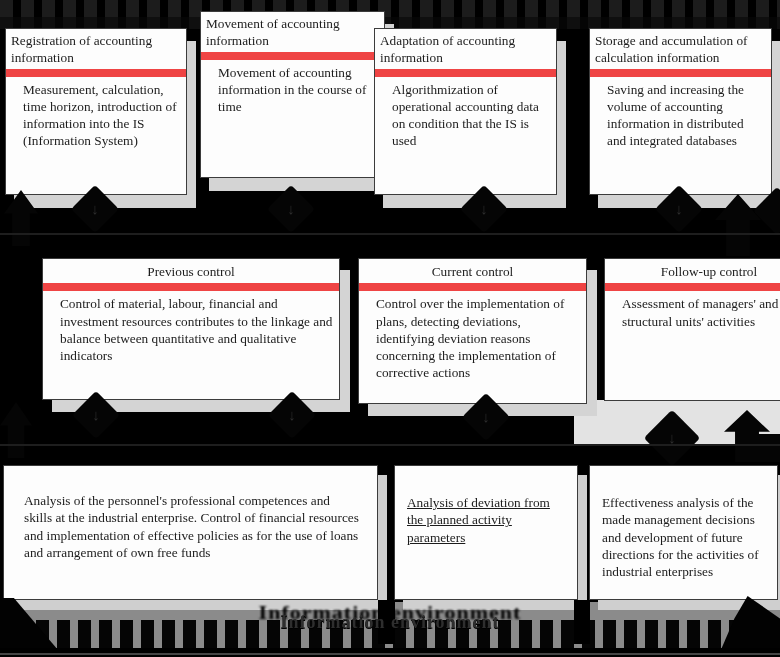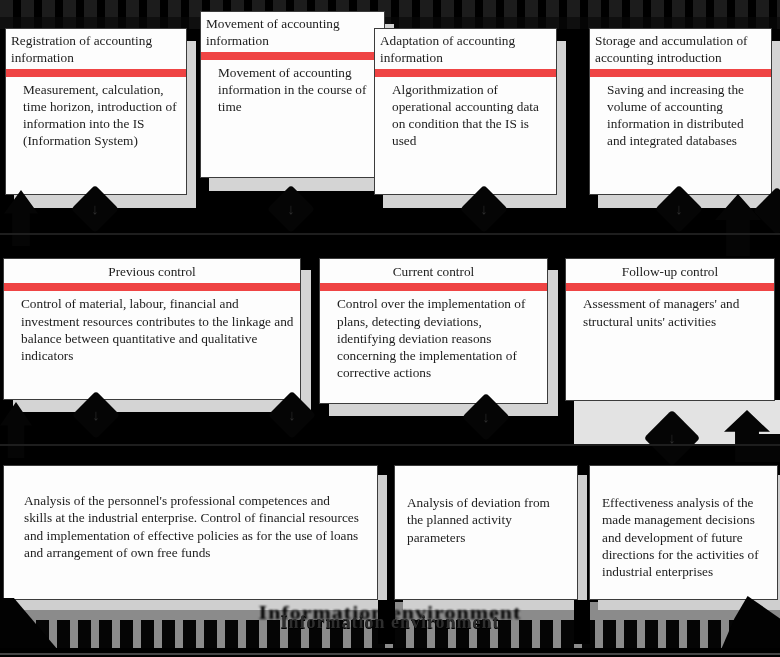--- a/index.html
+++ b/index.html
@@ -21,34 +21,34 @@
   
   .box{
     position:absolute;background:var(--box-bg,#fdfdfd);
     border:1px solid #3c3c3c;color:var(--text,#1c1c1c);
     font-size:13.3px;line-height:1.3;box-sizing:border-box;
     box-shadow:9px 13px 0 var(--box-shadow,#d4d4d4);
   }
   .box .title{padding:3px 6px 2px 5px;border-bottom:8px solid #ef4444;}
   .box .body{padding:4px 6px 0 17px;}
   .row2 .title{text-align:center;padding:4px 6px 3px;}
-  .row2{box-shadow:10px 12px 0 var(--box-shadow,#d4d4d4);}
+  .row2{box-shadow:10px 12px 0 var(--box-shadow,#d4d4d4);margin-left:39px;}
   .row3{box-shadow:9px 10px 0 #cfcfcf;}
   
   .b1{left:5px;  top:28px;width:182px;height:167px;}
   .b2{left:200px;top:11px;width:185px;height:167px;}
   .b3{left:374px;top:28px;width:183px;height:167px;}
   .b4{left:589px;top:28px;width:183px;height:167px;}
   
   .p1{left:3px;  top:258px;width:298px;height:142px;}
   .p2{left:319px;top:258px;width:229px;height:146px;}
   .p3{left:565px;top:258px;width:210px;height:143px;box-shadow:none;}
   
   .q1{left:3px;  top:465px;width:375px;height:135px;}
-  .q2{left:394px;top:465px;width:184px;height:135px;}
+  .q2{left:394px;top:465px;width:184px;height:135px;text-decoration:underline;}
   .q3{left:589px;top:465px;width:189px;height:135px;}
   .q1 .body{padding:26px 16px 0 20px;}
   .q2 .body,.q3 .body{padding:28px 8px 0 12px;}
   
   .p3shadow{position:absolute;left:574px;top:400px;width:206px;height:45px;background:#e3e3e3;}
   
   .gapcol{position:absolute;background:#000;}
   
   .diamond{
     position:absolute;width:34px;height:34px;background:#050505;
@@ -104,21 +104,21 @@
   </div>
   <div class="box b2">
     <div class="title">Movement of accounting information</div>
     <div class="body">Movement of accounting information in the course of time</div>
   </div>
   <div class="box b3">
     <div class="title">Adaptation of accounting information</div>
     <div class="body">Algorithmization of operational accounting data on condition that the IS is used</div>
   </div>
   <div class="box b4">
-    <div class="title">Storage and accumulation of accounting introduction</div>
+    <div class="title">Storage and accumulation of calculation information</div>
     <div class="body">Saving and increasing the volume of accounting information in distributed and integrated databases</div>
   </div>
 
   <div class="uparrow" style="left:4px;top:190px;width:34px;height:56px;"></div>
   <div class="diamond" style="left:78px;top:192px;">
       <span class="glyph">↓</span>
     </div>
   <div class="diamond" style="left:274px;top:192px;">
       <span class="glyph">↓</span>
     </div>

